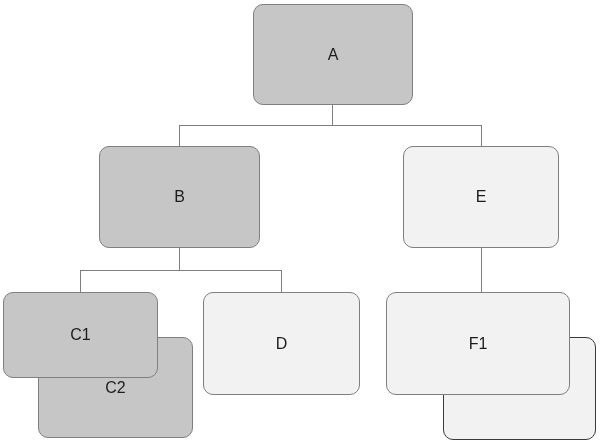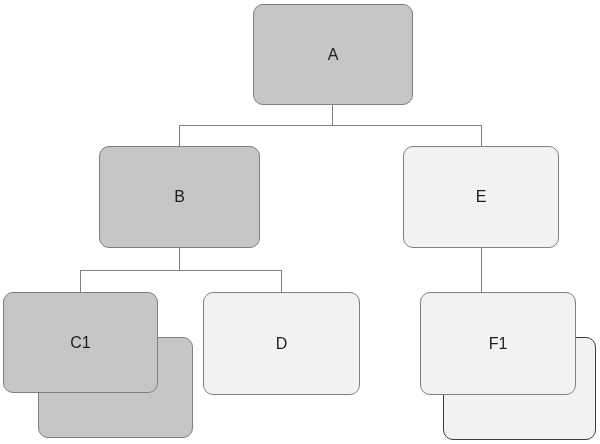--- a/index.html
+++ b/index.html
@@ -54,23 +54,23 @@
 
   <div class="node" style="left: 253px; top: 4px; width: 160px; height: 101px; background-color: rgb(198, 198, 198); border-color: rgb(127, 127, 127);">
     <span class="node-label">A</span>
   </div>
   <div class="node" style="left: 99px; top: 146px; width: 161px; height: 102px; background-color: rgb(198, 198, 198); border-color: rgb(127, 127, 127);">
     <span class="node-label">B</span>
   </div>
   <div class="node" style="left: 403px; top: 146px; width: 156px; height: 102px; background-color: rgb(242, 242, 242); border-color: rgb(127, 127, 127);">
     <span class="node-label">E</span>
   </div>
-  <div class="node" style="left: 3px; top: 292px; width: 155px; height: 101px; background-color: rgb(198, 198, 198); border-color: rgb(127, 127, 127);">
+  <div class="node" style="left: 3px; top: 292px; width: 155px; height: 86px; background-color: rgb(198, 198, 198); border-color: rgb(127, 127, 127);">
     <span class="node-label">C1</span>
   </div>
   <div class="node" style="left: 203px; top: 292px; width: 157px; height: 103px; background-color: rgb(242, 242, 242); border-color: rgb(127, 127, 127);">
     <span class="node-label">D</span>
   </div>
-  <div class="node" style="left: 420px; top: 292px; width: 156px; height: 103px; background-color: rgb(242, 242, 242); border-color: rgb(127, 127, 127);">
+  <div class="node" style="left: 386px; top: 292px; width: 184px; height: 103px; background-color: rgb(242, 242, 242); border-color: rgb(127, 127, 127);">
     <span class="node-label">F1</span>
   </div>
 
 </div>
 
 </body></html>

